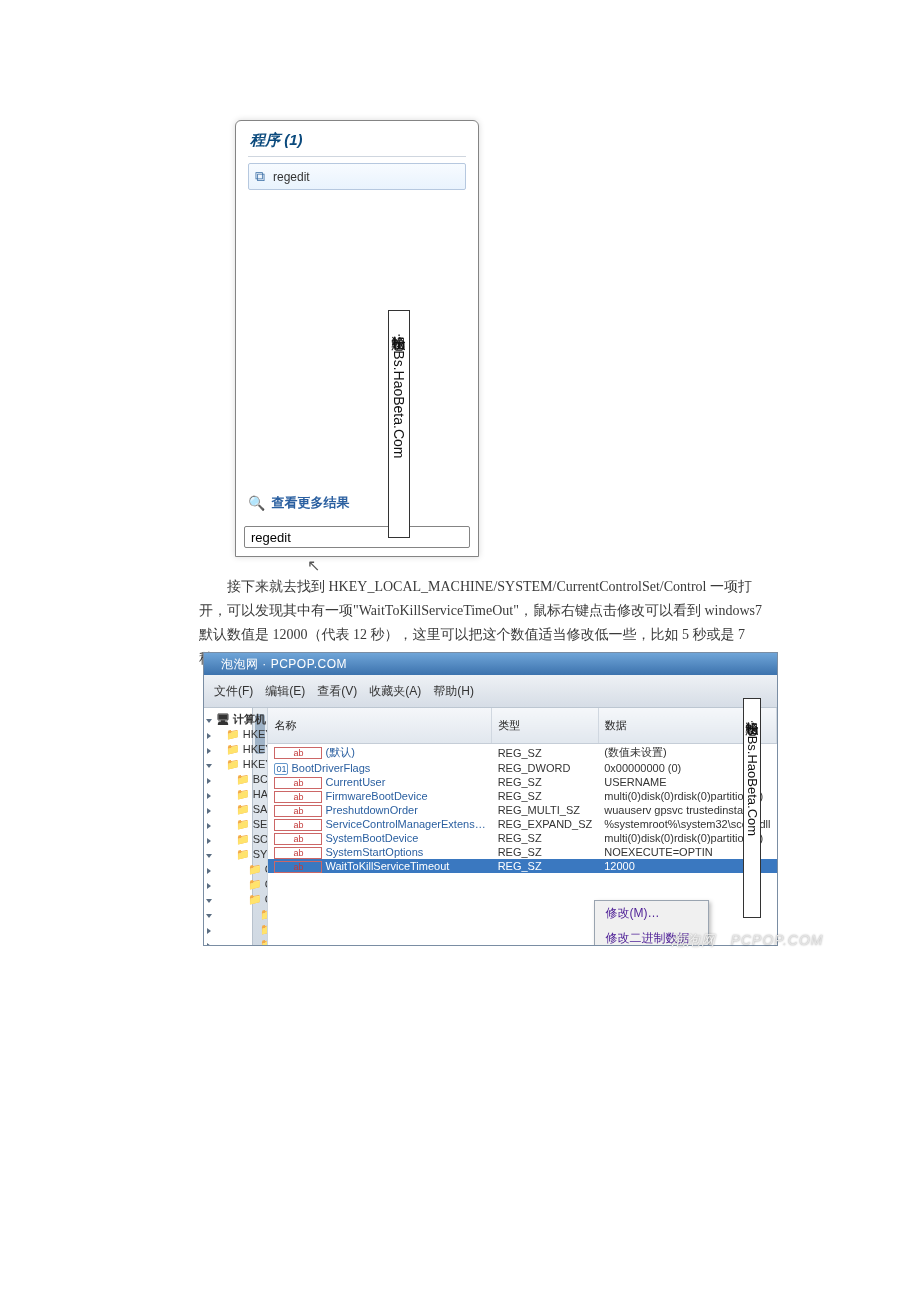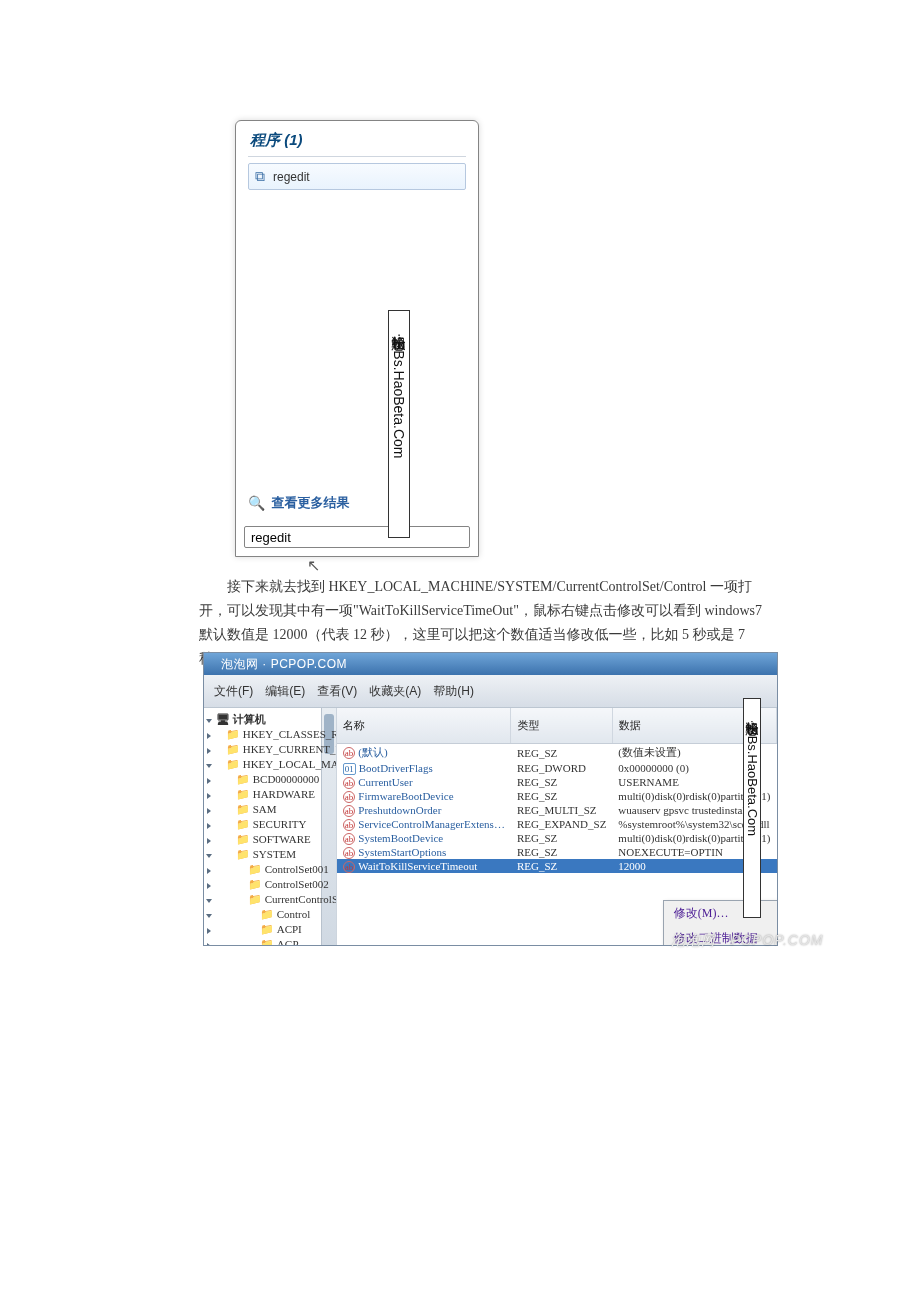--- a/index.html
+++ b/index.html
@@ -118,21 +118,21 @@
   .regedit .menubar {
     height: 22px;
     background: linear-gradient(#eef1f5,#d6dde6);
     display: flex; align-items: center; gap: 12px;
     padding: 16px 10px;
     border-bottom: 1px solid #bcc6d1;
     font-size: 12px; color: #333;
   }
   .regedit .menubar span { cursor: default; }
   .regedit .body {
-    display: flex; height: calc(100% - 44px); font-family: Liberation Serif, serif;
+    display: flex; height: calc(100% - 44px);
   }
   .regedit .tree {
     width: 163px;
     background: #fff;
     border-right: 1px solid #cdd5de;
     position: relative;
     font-size: 11px;
     padding: 4px 0 0 0;
     overflow: hidden;
   }
@@ -168,21 +168,21 @@
   }
   .listpane table { width:100%; border-collapse: collapse; }
   .listpane th {
     text-align:left; font-weight:normal; font-size:11px;
     background: linear-gradient(#f5f7fa,#e1e7ee);
     border-bottom:1px solid #c5cdd7; border-right:1px solid #d0d7e0;
     padding: 10px 6px; color:#222;
   }
   .listpane td { padding: 1px 6px; white-space: nowrap; color:#333; }
   .listpane td.name { color:#2a5fa0; }
-  .listpane .str-icon { color:#c33a3a; font-size:9px; border:1px solid #c66; padding:0 1px; border-radius:6px; margin-right:3px; }
+  .listpane .str-icon { color:#c33a3a; font-size:9px; border:1px solid #c66; padding:0 18px; border-radius:0; margin-right:3px; }
   .listpane .bin-icon { color:#2a66a8; font-size:9px; border:1px solid #6699cc; padding:0 1px; border-radius:2px; margin-right:3px; }
   .listpane tr.selected td { background:#3a78c0; color:#fff; }
   .listpane tr.selected td.name { color:#fff;margin-top:20px; }
 
   .ctxmenu {
     position:absolute; left:326px; top:192px; width:115px;
     background:#f0f0f0; border:1px solid #9aa4b0;
     box-shadow: 2px 2px 4px rgba(0,0,0,.25);
     font-size:12px; color:#4c1d95;
   }

